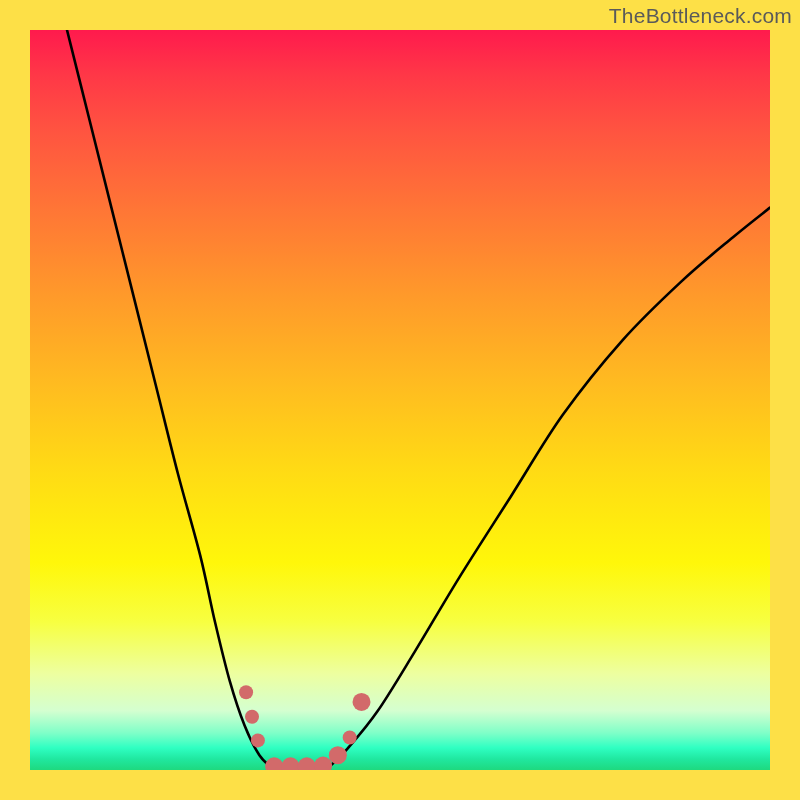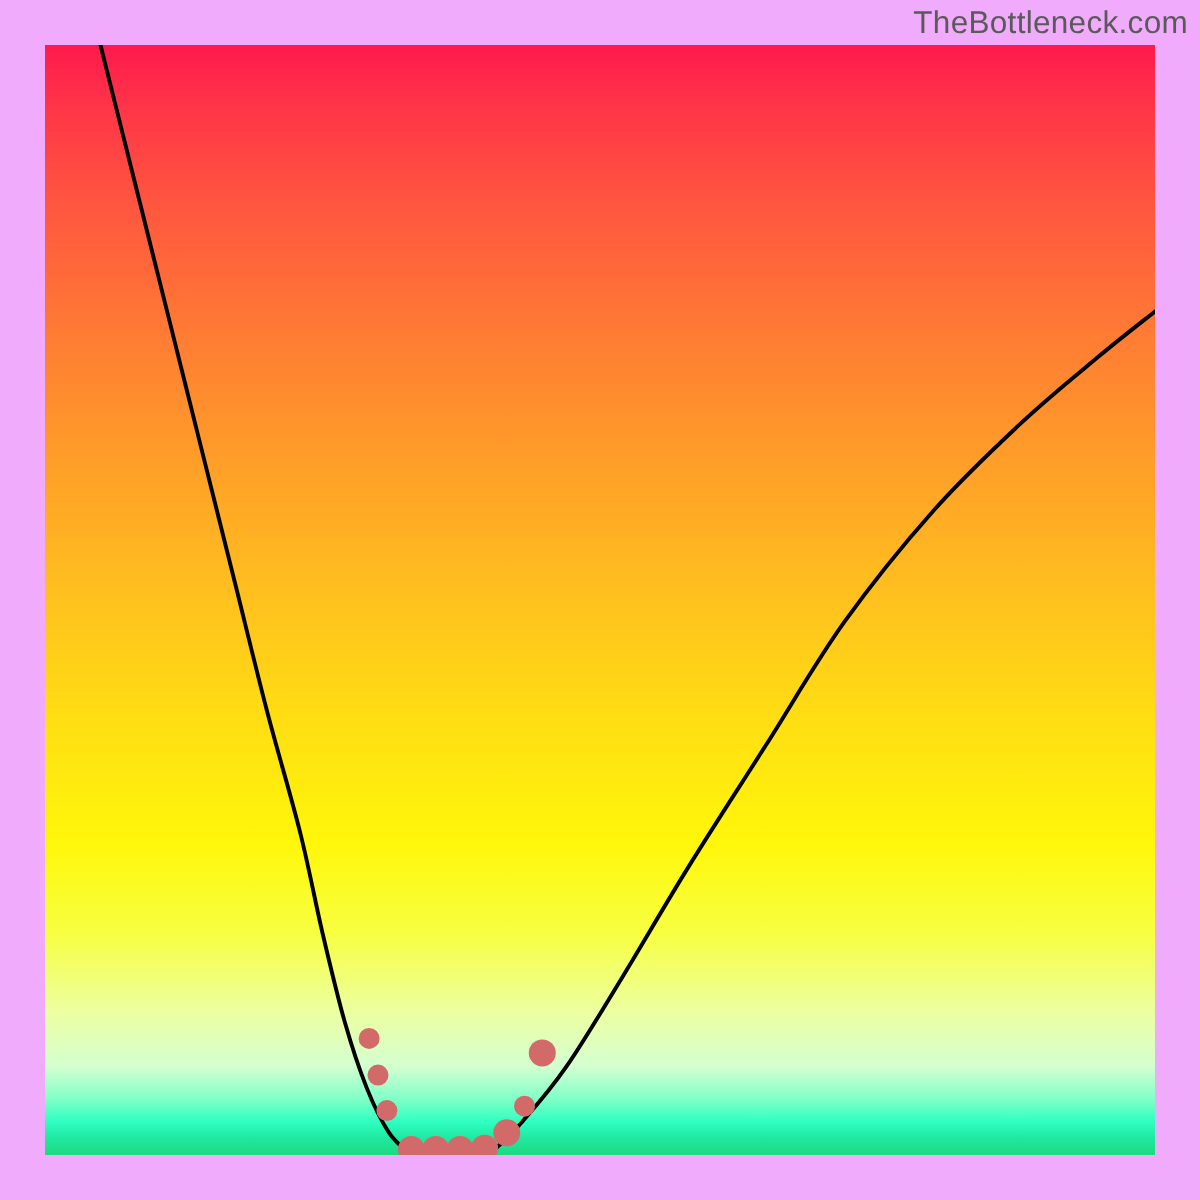--- a/index.html
+++ b/index.html
@@ -10,21 +10,21 @@
     background: #000;
     overflow: hidden;
     font-family: Arial, Helvetica, sans-serif;
   }
   .frame {
     position: absolute;
     top: 0;
     left: 0;
     width: 800px;
     height: 800px;
-    background: #f0abfc;
+    background: #fde047;
   }
   .plot-area {
     position: absolute;
     left: 30px;
     top: 30px;
     width: 740px;
     height: 740px;
     background: linear-gradient(to bottom,
       #ff1a4d 0%,
       #ff3747 6%,

